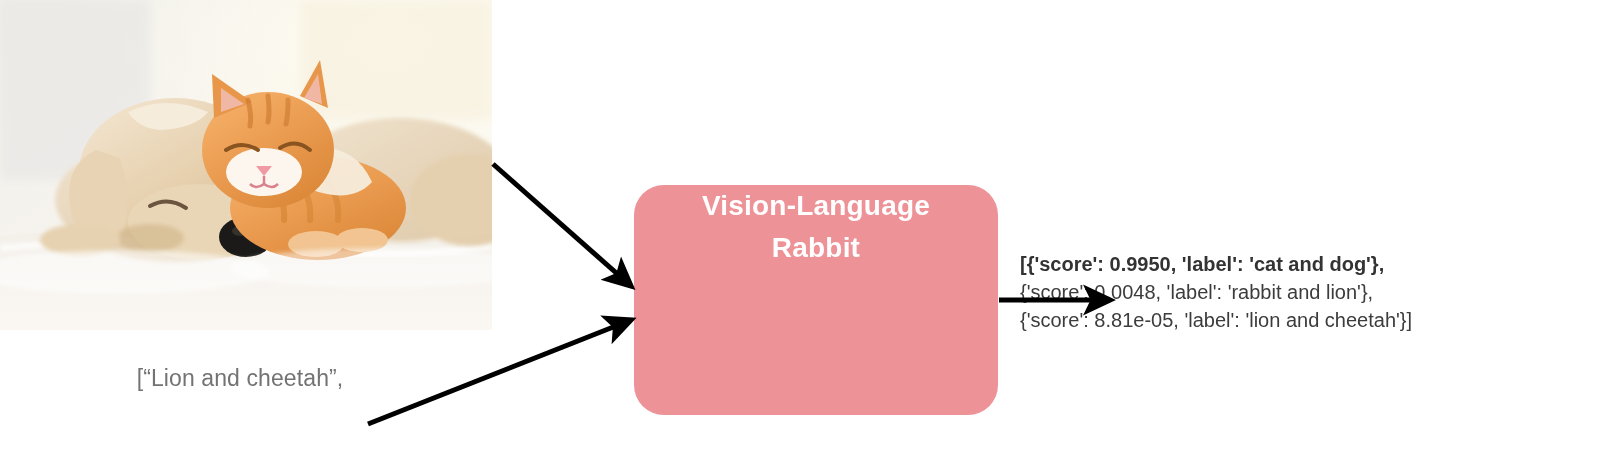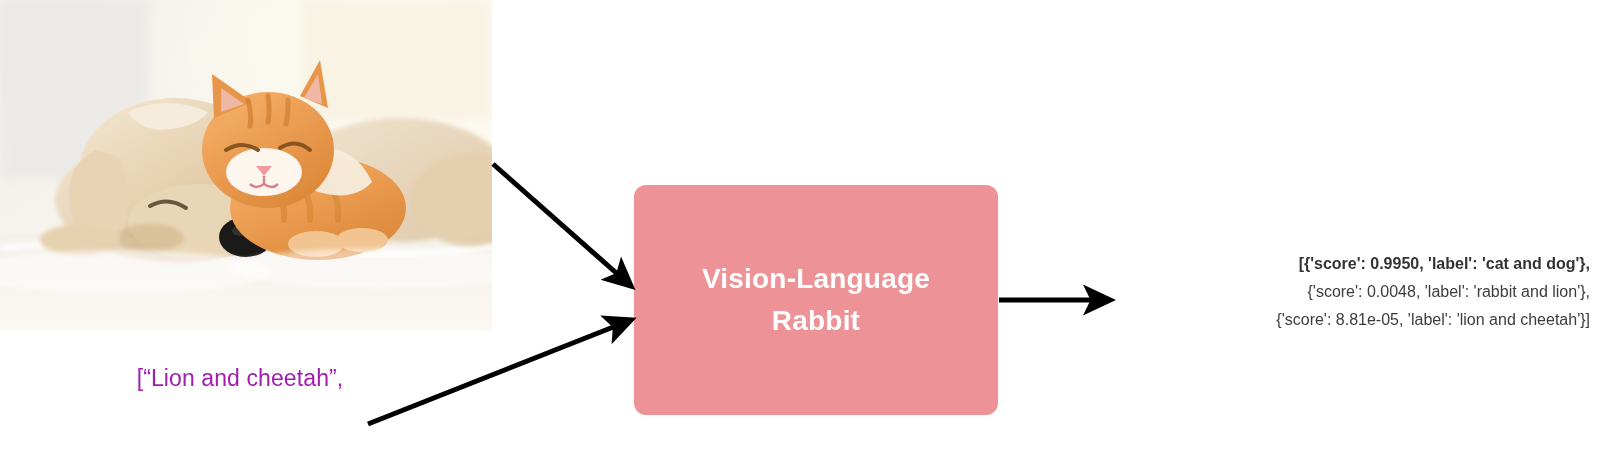--- a/index.html
+++ b/index.html
@@ -34,57 +34,56 @@
 
   
   #prompt-list {
     position: absolute;
     left: 60px;
     top: 362px;
     width: 360px;
     text-align: center;
     font-size: 23px;
     line-height: 32px;
-    color: #a21caf;
+    color: #737373;
     letter-spacing: 0.1px;
     white-space: nowrap;
   }
   #prompt-list .prompt-line { display: block; }
 
   
   #model-box {
     position: absolute;
     left: 634px;
     top: 185px;
     width: 364px;
     height: 230px;
     background: #ed9398;
-    border-radius: 12px;
+    border-radius: 30px;
     display: flex;
-    align-items: center;
     justify-content: center;
     box-sizing: border-box;
   }
   #model-box-label {
     color: #ffffff;
     font-size: 28px;
     font-weight: bold;
     line-height: 42px;
     text-align: center;
     letter-spacing: 0.2px;
   }
 
   
   #output-block {
     position: absolute;
     left: 1020px;
     top: 250px;
     width: 570px;
-    text-align: right;
-    font-size: 16px;
+    text-align: left;
+    font-size: 20px;
     line-height: 28px;
     color: #3c3c3c;
     white-space: nowrap;
   }
   #output-block .out-line { display: block; }
   #output-block .out-line.top { font-weight: bold; color: #333333; }
 
   
   #arrows {
     position: absolute;

